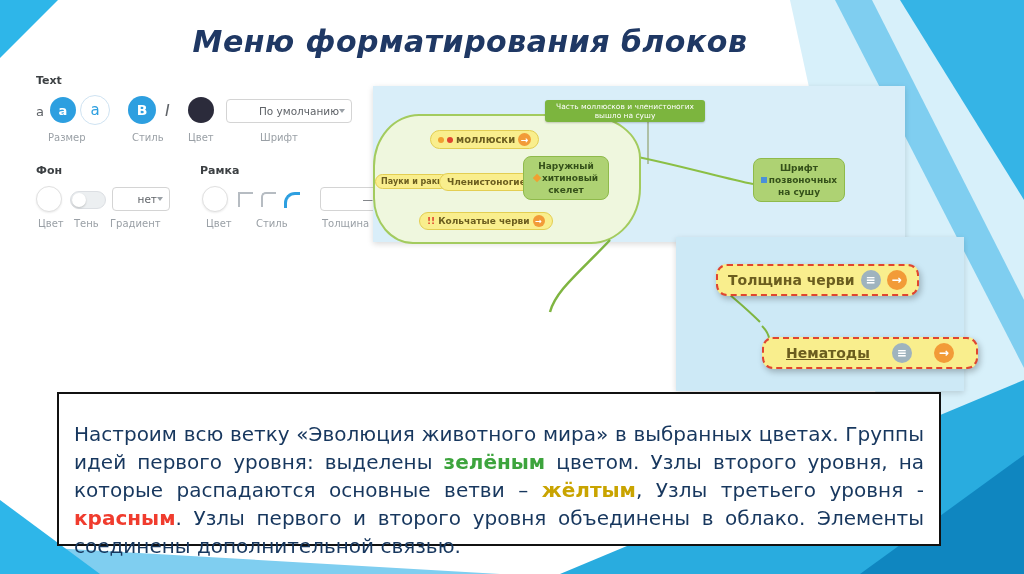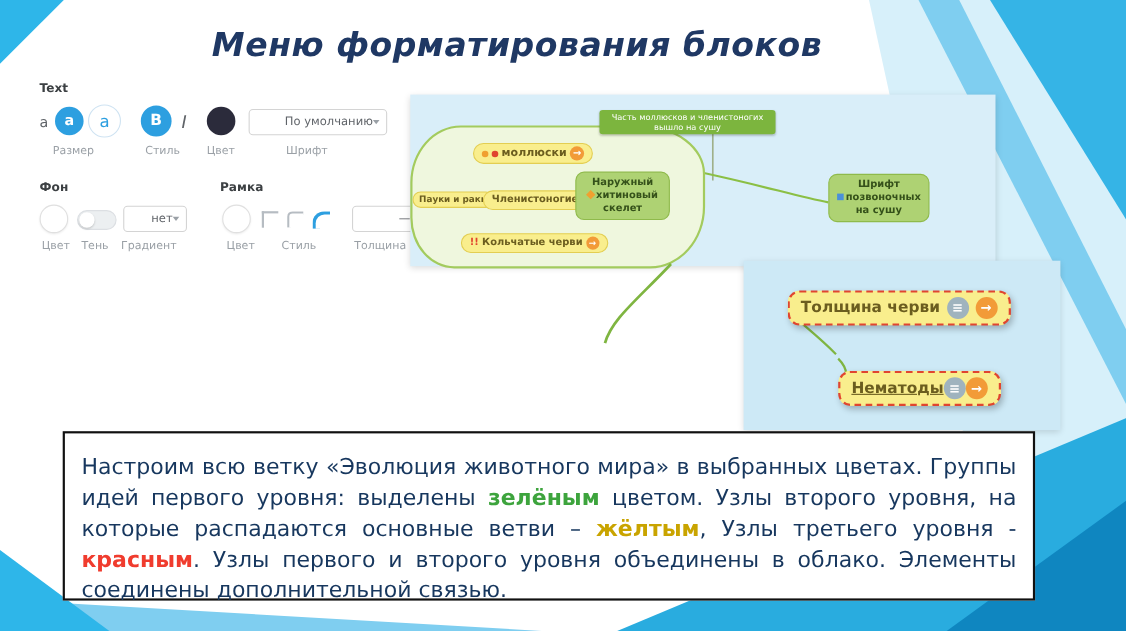--- a/index.html
+++ b/index.html
@@ -55,21 +55,21 @@
   .arrowcirc{border-radius:50%;background:#F29B38;color:#fff;display:inline-flex;align-items:center;
              justify-content:center;flex:0 0 auto;}
   .menucirc{border-radius:50%;background:#9FB3BE;color:#fff;display:inline-flex;align-items:center;
             justify-content:center;flex:0 0 auto;}
   .red-dash{border:2px dashed #E0452F !important;box-shadow:2px 3px 6px rgba(0,0,0,.25);}
   .organs{position:absolute;left:538px;top:311px;background:#79B942;border:1px solid #649B32;color:#fff;
           font-weight:bold;font-size:12.5px;padding:4px 12px;border-radius:4px;box-shadow:2px 3px 6px rgba(0,0,0,.25);}
 
   
   .textbox{left:57px;top:392px;width:884px;height:154px;background:#fff;border:2.5px solid #111;
-           box-sizing:border-box;padding:16px 15px;color:#17375E;font-size:20px;line-height:1.4;
+           box-sizing:border-box;padding:26px 15px;color:#17375E;font-size:20px;line-height:1.4;
            text-align:justify;z-index:2;}
   .seg-green{color:#3DA43D;font-weight:bold;}
   .seg-yellow{color:#C9A400;font-weight:bold;}
   .seg-red{color:#F03C2E;font-weight:bold;}
 </style>
 </head>
 <body>
 
 <div class="slide">
 
@@ -187,21 +187,21 @@
     <path d="M 762,326 C 772,336 770,344 766,352" stroke="#7FB541" stroke-width="2" fill="none"></path>
   </svg>
 
   <div class="ynode red-dash abs content" style="left:716px;top:264px;font-size:14px;padding:4px 10px;gap:6px;">
     <span>Толщина черви</span>
     <span class="menucirc" style="width:20px;height:20px;font-size:12px;">≡</span>
     <span class="arrowcirc" style="width:20px;height:20px;font-size:12px;">→</span>
   </div>
 
 
-  <div class="ynode red-dash abs content" style="left:762px;top:337px;font-size:14px;padding:4px 10px;gap:0;">
+  <div class="ynode red-dash abs content" style="left:762px;top:337px;font-size:14px;padding:4px 22px;gap:22px;">
     <span style="text-decoration:underline;">Нематоды</span>
     <span class="menucirc" style="width:20px;height:20px;font-size:12px;">≡</span>
     <span class="arrowcirc" style="width:20px;height:20px;font-size:12px;">→</span>
   </div>
 
   <div class="abs content textbox">
     <span>Настроим всю ветку «Эволюция животного мира» в выбранных цветах. Группы идей первого уровня: выделены </span><span class="seg-green">зелёным</span><span> цветом. Узлы второго уровня, на которые распадаются основные ветви – </span><span class="seg-yellow">жёлтым</span><span>, Узлы третьего уровня - </span><span class="seg-red">красным</span><span>. Узлы первого и второго уровня объединены в облако. Элементы соединены дополнительной связью.</span>
   </div>
 
 </div>

